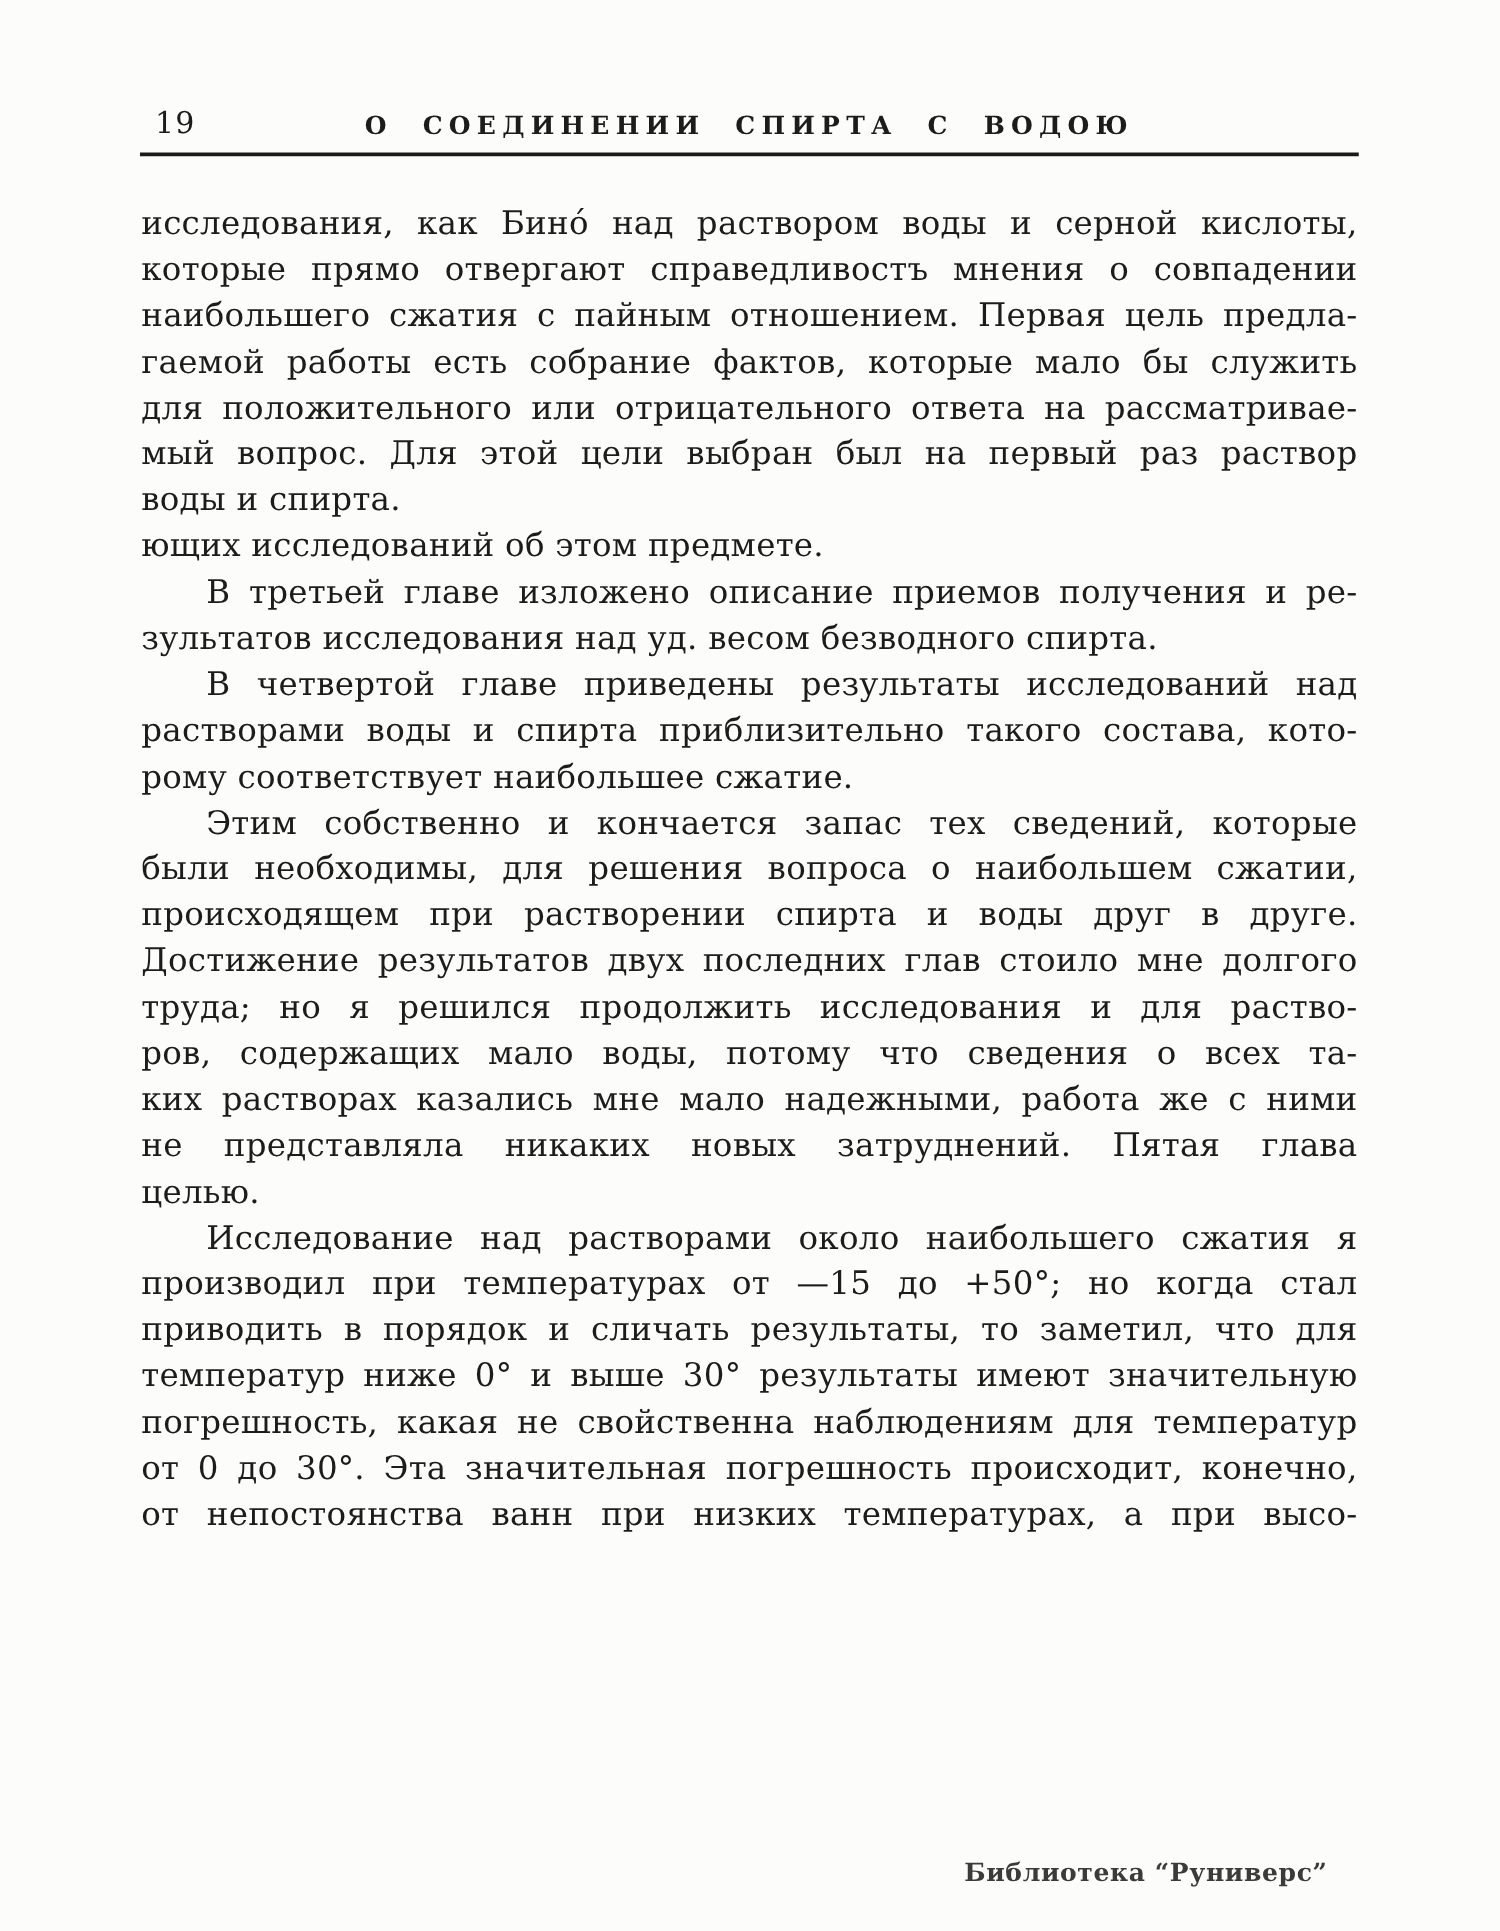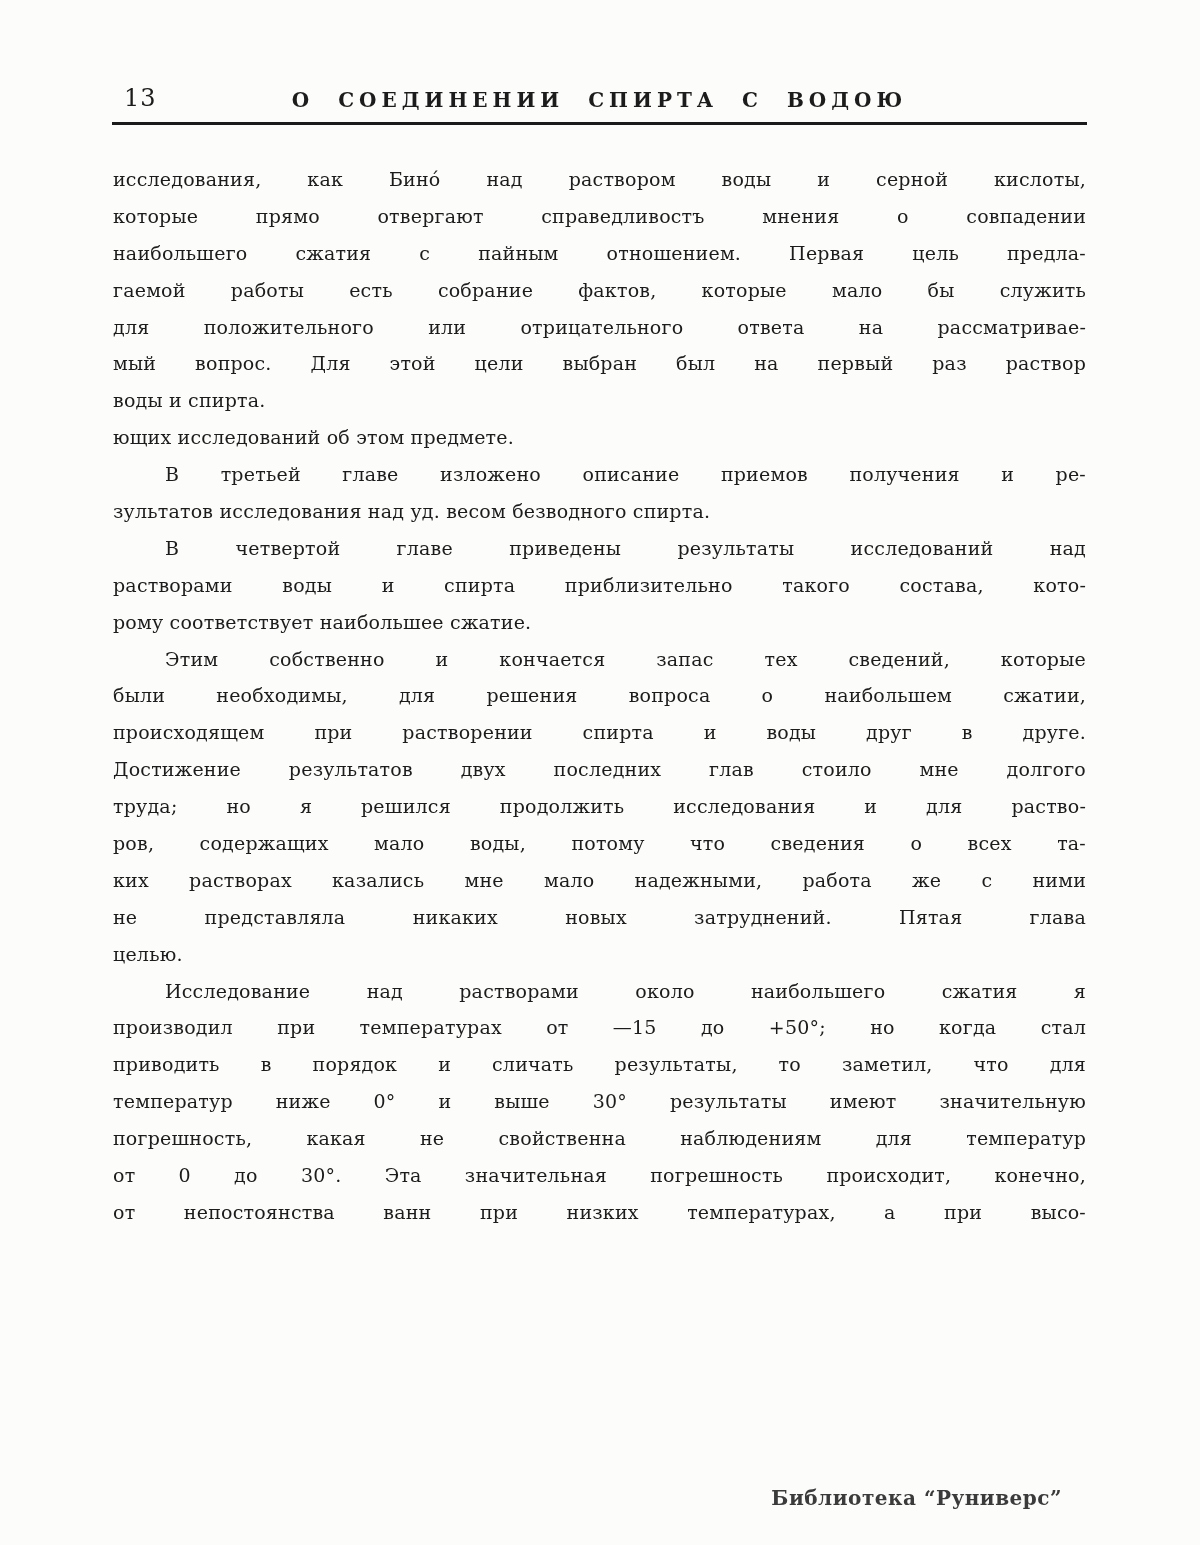--- a/index.html
+++ b/index.html
@@ -44,21 +44,21 @@
     top: 122px;
     width: 975px;
     height: 3px;
     background: #1a1a1a;
   }
   .text-block {
     position: absolute;
     left: 113px;
     top: 161px;
     width: 973px;
-    font-size: 19px;
+    font-size: 26px;
     letter-spacing: 0.2px;
   }
   .para { margin: 0; }
   .line {
     height: 36.9px;
     line-height: 36.9px;
     text-align: justify;
     text-align-last: justify;
     white-space: normal;
     overflow: visible;
@@ -73,21 +73,21 @@
     font-weight: bold;
     color: #3b3b3b;
     letter-spacing: 0.5px;
   }
 </style>
 </head>
 <body style="background: rgb(252, 252, 250); color: rgb(28, 28, 28);">
 
 <div class="page">
 
-  <div class="page-number">13</div>
+  <div class="page-number">19</div>
 
   <div class="running-title">О СОЕДИНЕНИИ СПИРТА С ВОДОЮ</div>
 
   <div class="header-rule" style="background: rgb(26, 26, 26);"></div>
 
   <div class="text-block" id="text-block">
       <div class="para">
         <div class="line">исследования, как Бино́ над раствором воды и серной кислоты,</div>
         <div class="line">которые прямо отвергают справедливостъ мнения о совпадении</div>
         <div class="line">наибольшего сжатия с пайным отношением. Первая цель предла-</div>

